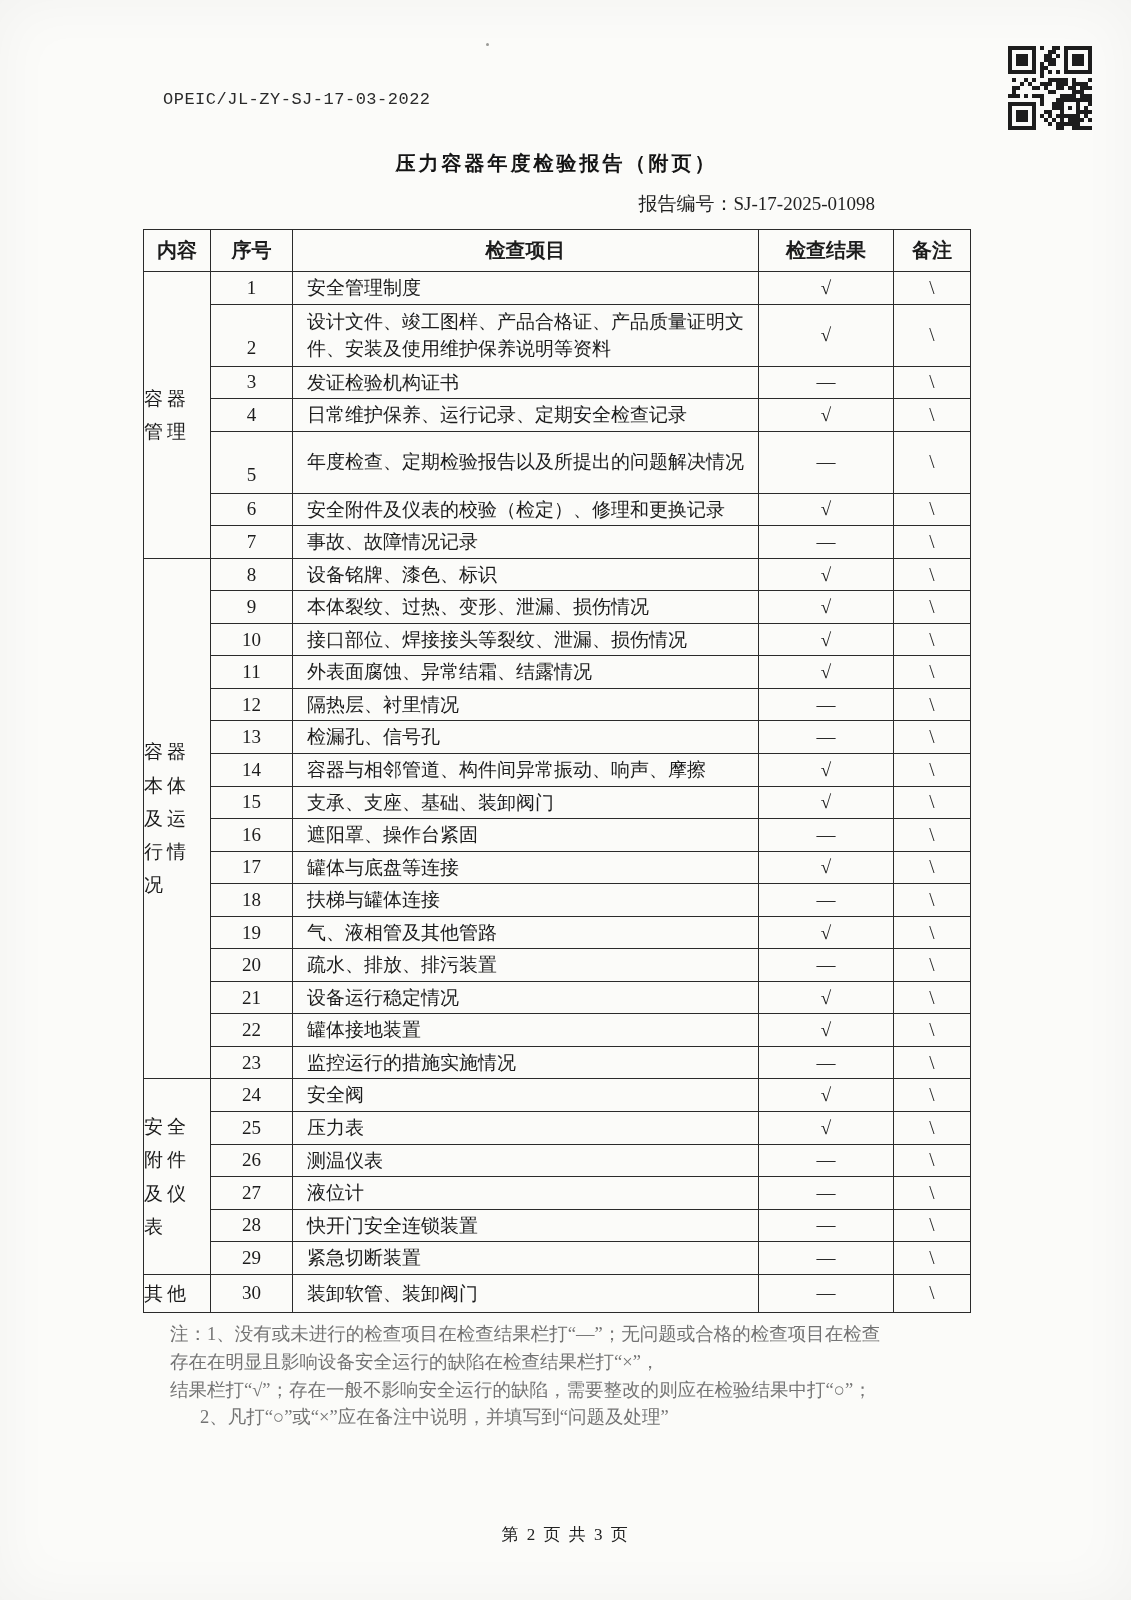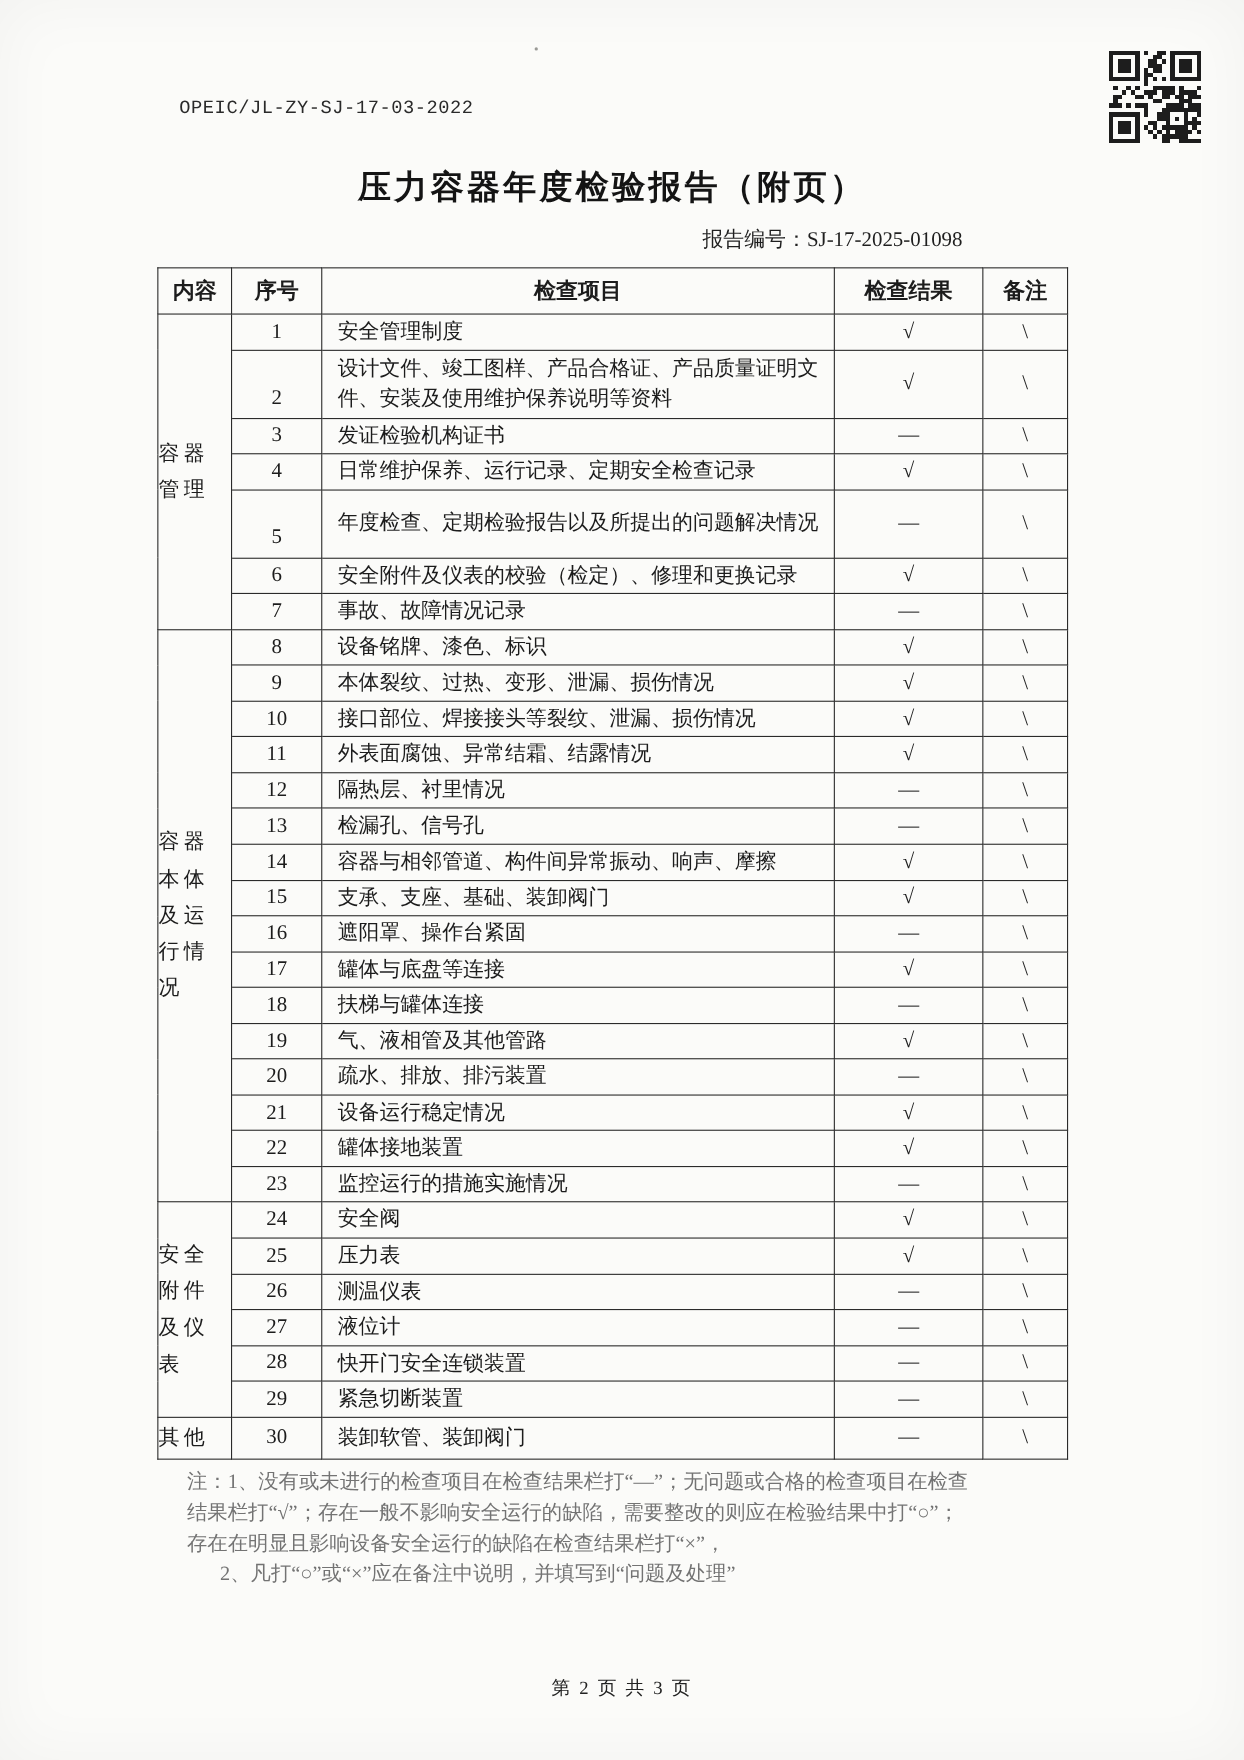--- a/index.html
+++ b/index.html
@@ -33,21 +33,21 @@
   }
   .qr svg { width: 100%; height: 100%; shape-rendering: crispEdges; }
   .content {
     position: absolute;
     left: 143px;
     top: 150px;
     width: 827px;
   }
   .title {
     text-align: center;
-    font-size: 30px;
+    font-size: 20px;
     font-weight: 700;
     letter-spacing: 3px;
     color: #141414;
     margin-bottom: 14px;
   }
   .report-line {
     text-align: right;
     padding-right: 95px;
     font-size: 19px;
     margin-bottom: 6px;
@@ -588,20 +588,20 @@
             <td class="no">30</td>
             <td class="item">装卸软管、装卸阀门</td>
             <td class="result">—</td>
             <td class="remark">\</td>
           </tr>
         </tbody>
     </table>
 
     <div class="notes" id="notes">
         <div>注：1、没有或未进行的检查项目在检查结果栏打“—”；无问题或合格的检查项目在检查</div>
+        <div>存在在明显且影响设备安全运行的缺陷在检查结果栏打“×”，</div>
         <div>结果栏打“√”；存在一般不影响安全运行的缺陷，需要整改的则应在检验结果中打“○”；</div>
-        <div>存在在明显且影响设备安全运行的缺陷在检查结果栏打“×”，</div>
         <div>2、凡打“○”或“×”应在备注中说明，并填写到“问题及处理”</div>
       </div>
   </div>
 
   <div class="footer">第 2 页 共 3 页</div>
 </div>
 
 </body></html>

